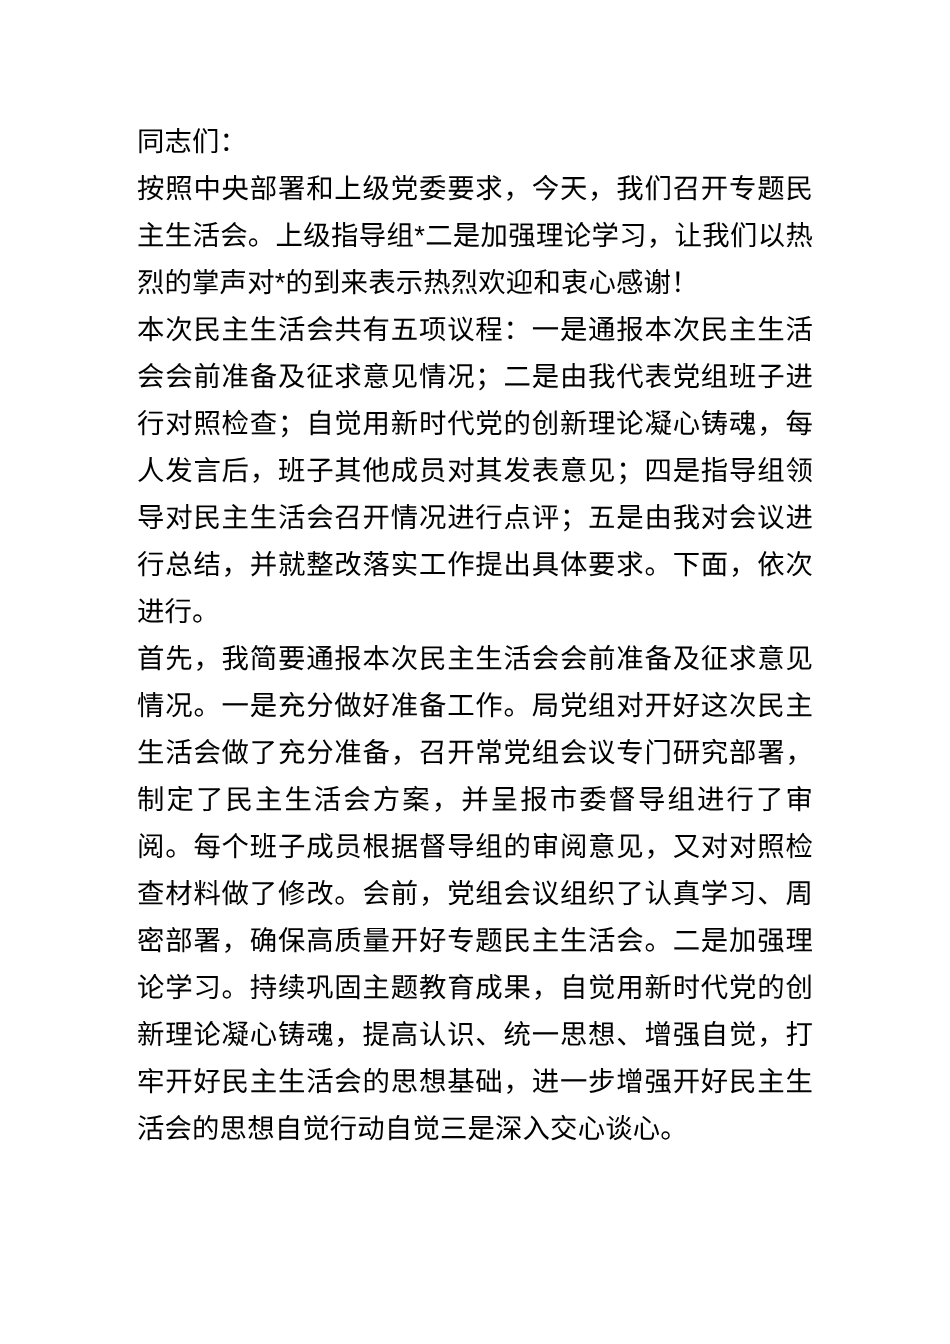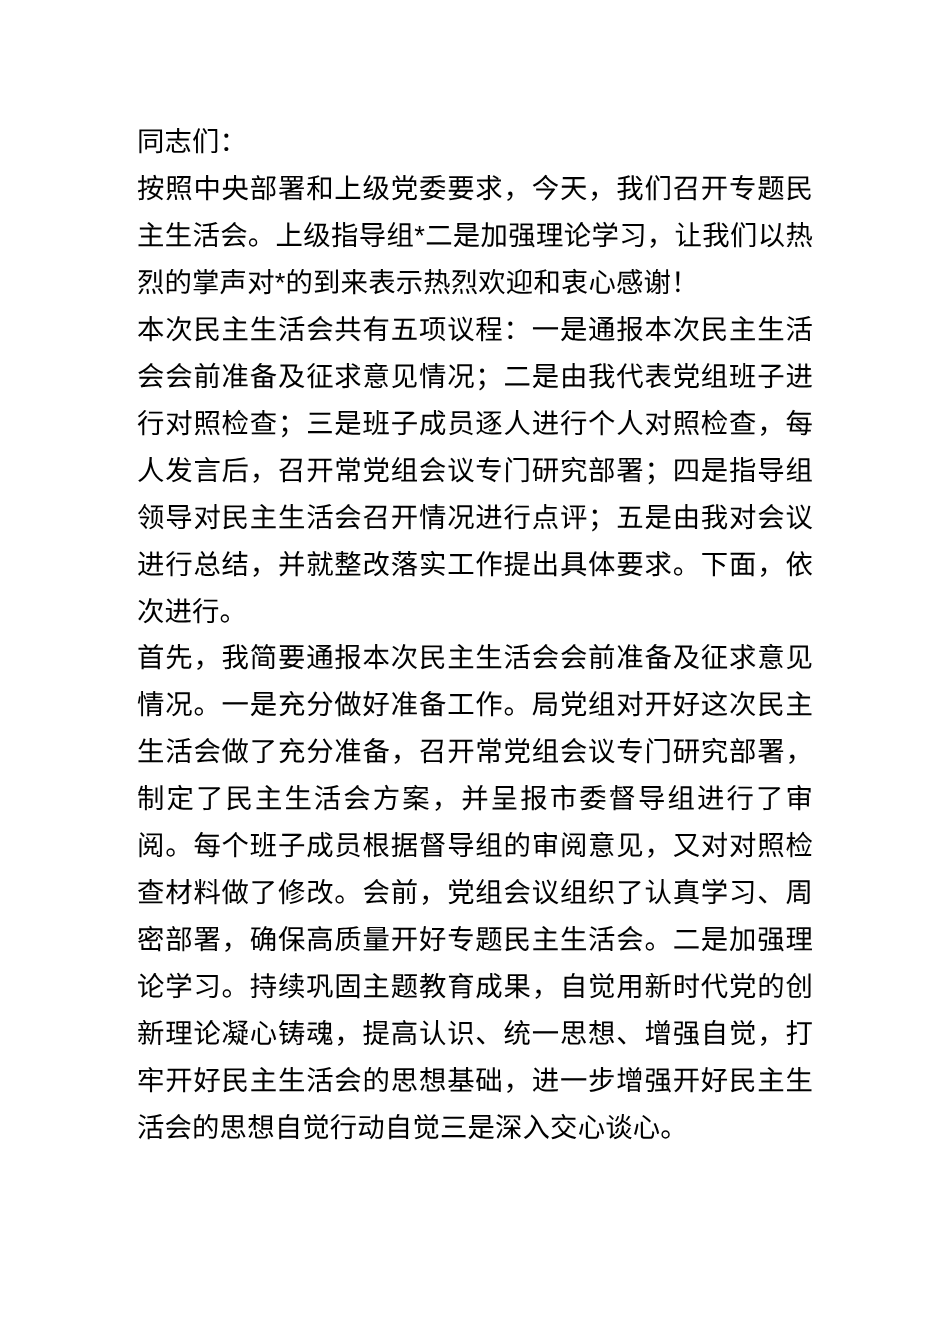--- a/index.html
+++ b/index.html
@@ -38,26 +38,25 @@
     text-justify: inter-ideograph;
     letter-spacing: 0.15px;
     text-indent: 0;
     word-break: break-all;
     -webkit-font-smoothing: antialiased;
   }
 
   
   .para:last-child {
     margin-bottom: 12px;
-    font-family: Liberation Serif, serif;
   }
 </style>
 </head>
 <body>
 
 <div class="page">
   <div class="doc-body">
     <p class="para">同志们：</p>
     <p class="para">按照中央部署和上级党委要求，今天，我们召开专题民主生活会。上级指导组*二是加强理论学习，让我们以热烈的掌声对*的到来表示热烈欢迎和衷心感谢！</p>
-    <p class="para">本次民主生活会共有五项议程：一是通报本次民主生活会会前准备及征求意见情况；二是由我代表党组班子进行对照检查；三是班子成员逐人进行个人对照检查，每人发言后，召开常党组会议专门研究部署；四是指导组领导对民主生活会召开情况进行点评；五是由我对会议进行总结，并就整改落实工作提出具体要求。下面，依次进行。</p>
+    <p class="para">本次民主生活会共有五项议程：一是通报本次民主生活会会前准备及征求意见情况；二是由我代表党组班子进行对照检查；自觉用新时代党的创新理论凝心铸魂，每人发言后，班子其他成员对其发表意见；四是指导组领导对民主生活会召开情况进行点评；五是由我对会议进行总结，并就整改落实工作提出具体要求。下面，依次进行。</p>
     <p class="para">首先，我简要通报本次民主生活会会前准备及征求意见情况。一是充分做好准备工作。局党组对开好这次民主生活会做了充分准备，召开常党组会议专门研究部署，制定了民主生活会方案，并呈报市委督导组进行了审阅。每个班子成员根据督导组的审阅意见，又对对照检查材料做了修改。会前，党组会议组织了认真学习、周密部署，确保高质量开好专题民主生活会。二是加强理论学习。持续巩固主题教育成果，自觉用新时代党的创新理论凝心铸魂，提高认识、统一思想、增强自觉，打牢开好民主生活会的思想基础，进一步增强开好民主生活会的思想自觉行动自觉三是深入交心谈心。</p>
   </div>
 </div>
 
 </body></html>

